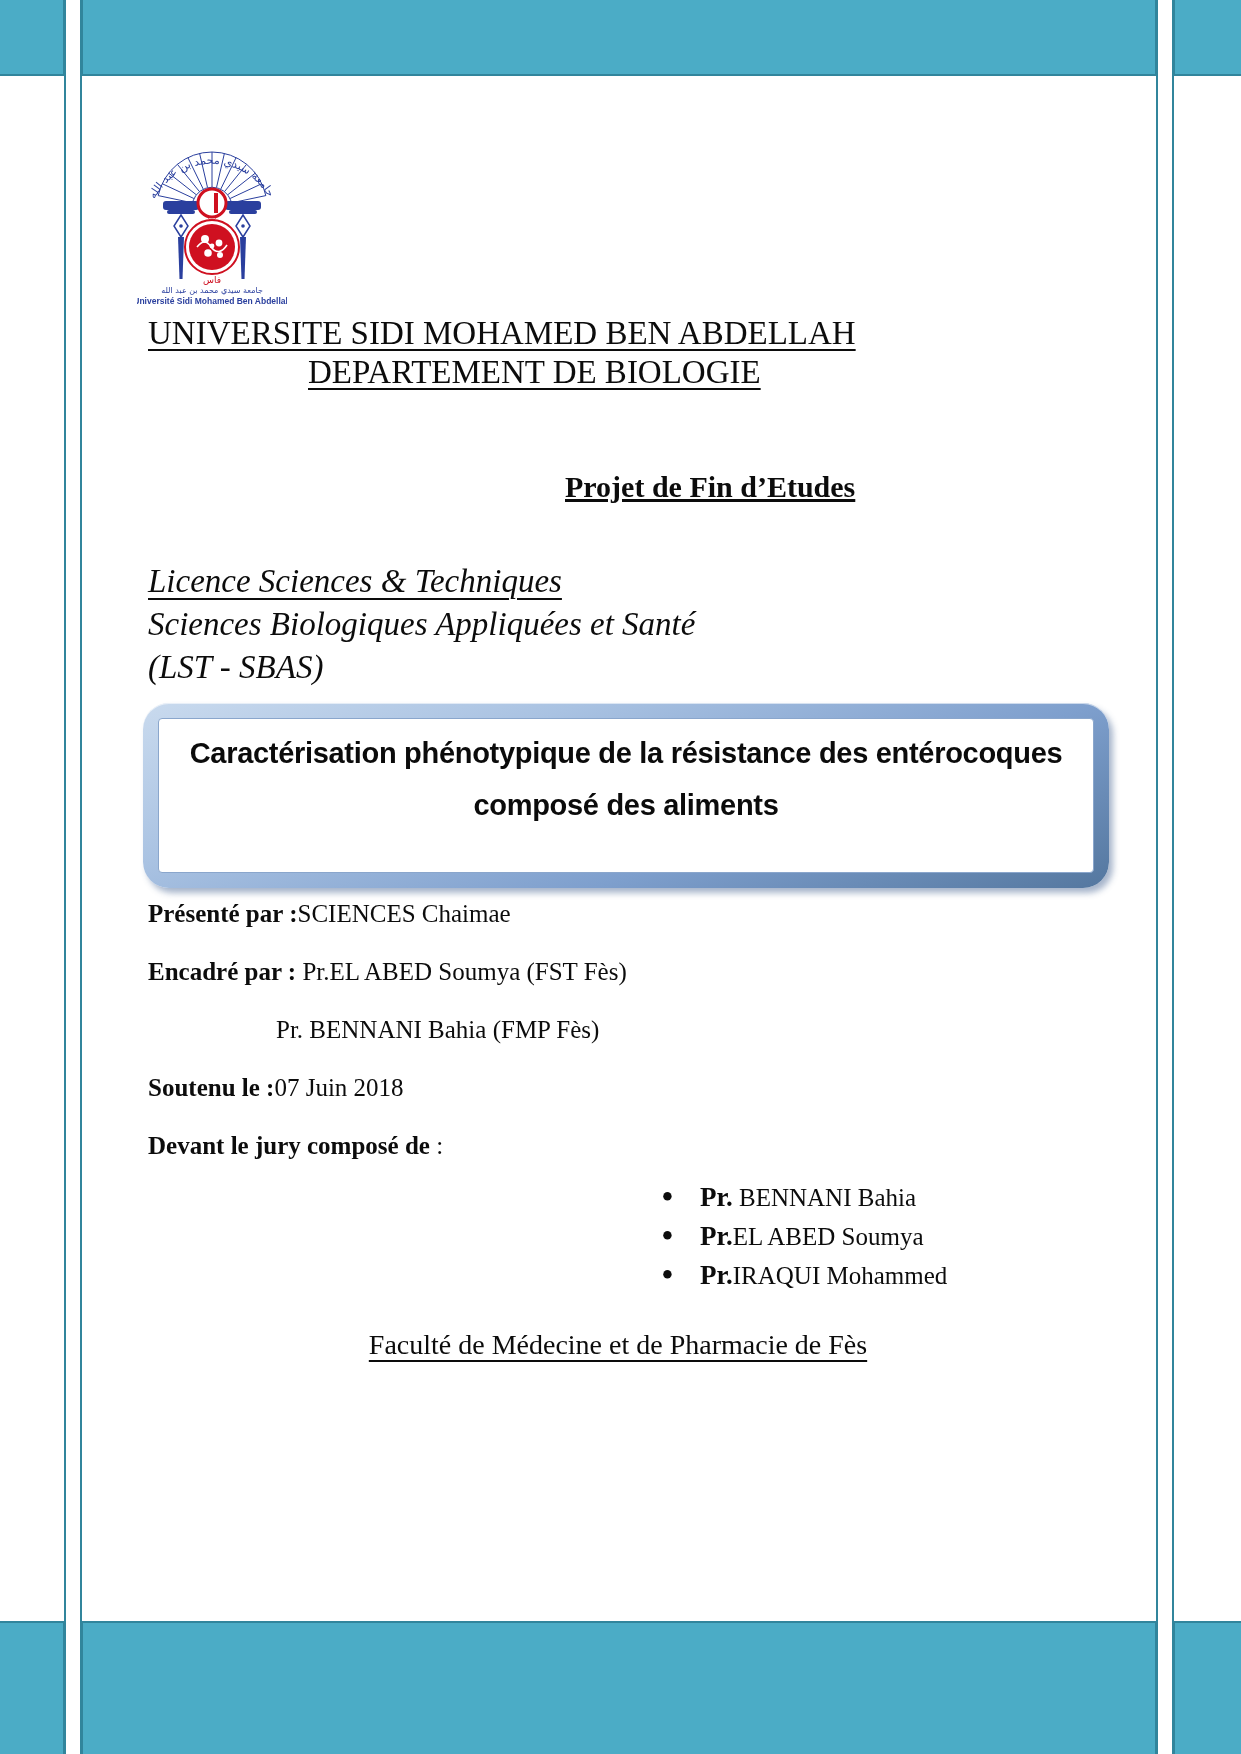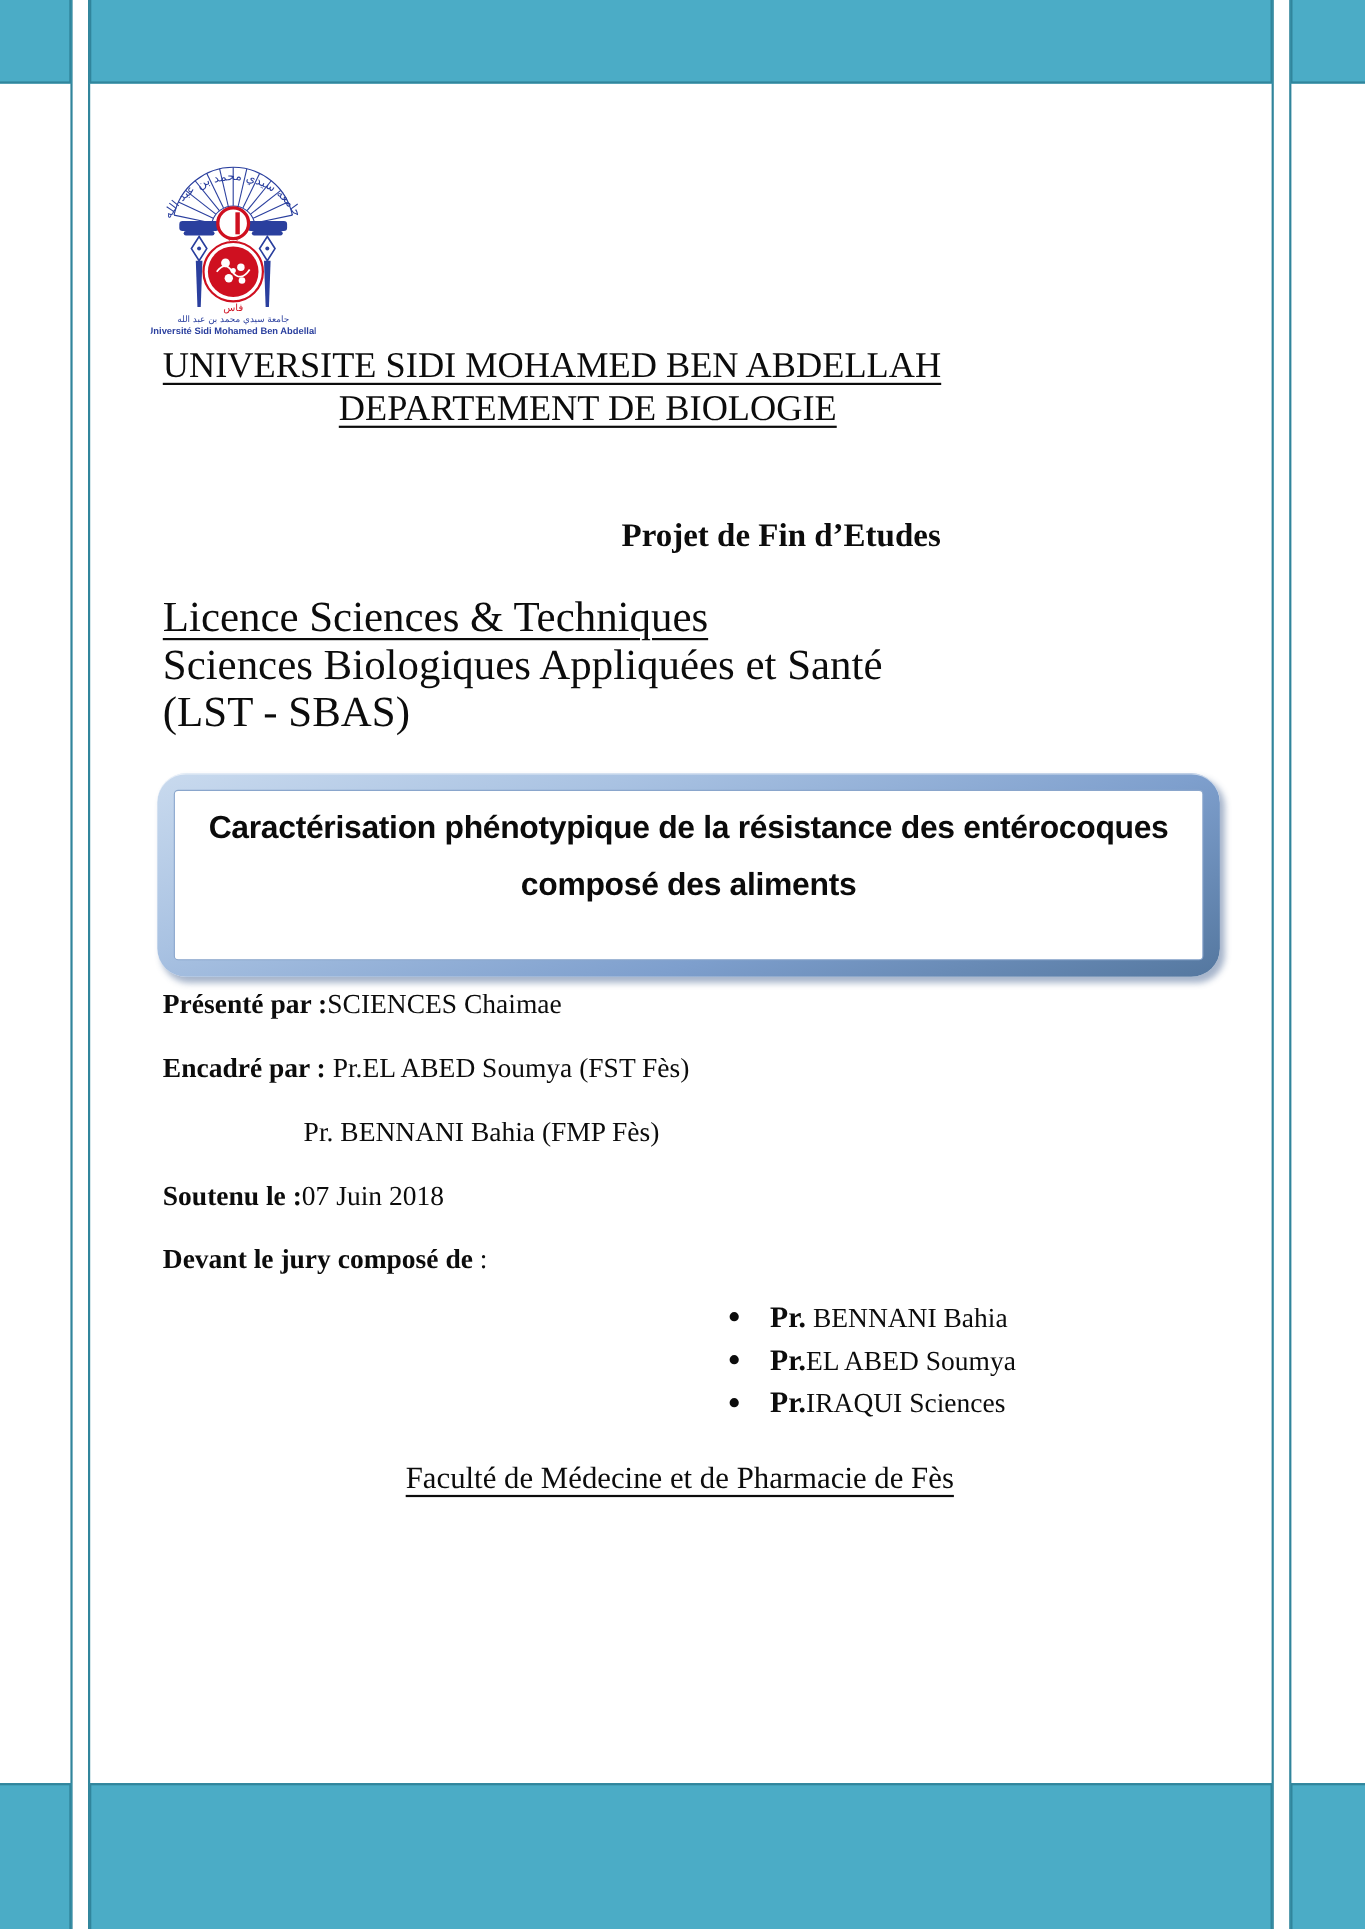--- a/index.html
+++ b/index.html
@@ -22,23 +22,23 @@
   .seg2{left:81px;width:1076px;}
   .seg3{left:1173px;width:70px;}
   
   .logo{position:absolute;left:137px;top:127px;width:150px;height:182px;z-index:3;}
   
   .header{position:absolute;left:148px;top:314px;font-size:33px;line-height:39px;z-index:3;}
   .hline{white-space:pre;display:block;}
   .hline span{text-decoration:underline;text-decoration-thickness:2px;text-underline-offset:5px;}
   .hline.indent{margin-left:160px;}
   
-  .subtitle{position:absolute;left:565px;top:470px;font-size:30px;font-weight:bold;z-index:3;}
+  .subtitle{position:absolute;left:565px;top:470px;font-size:30px;font-weight:bold;z-index:3;text-decoration:underline;}
   
-  .degree{position:absolute;left:148px;top:540px;width:812px;font-size:39px;line-height:43px;z-index:3;}
+  .degree{position:absolute;left:148px;top:560px;width:812px;font-size:33px;line-height:43px;z-index:3;font-style:italic;}
   .degree .l1{text-decoration:underline;text-decoration-thickness:2px;text-underline-offset:6px;}
   .degree .l2,.degree .l3{text-align:left;white-space:nowrap;}
   
   .titlebox{
     position:absolute;left:143px;top:703px;width:966px;height:185px;z-index:3;
     border-radius:26px;
     background:linear-gradient(160deg,#c9daee 0%,#a9c2e2 30%,#7e9fcd 65%,#54779f 100%);
     box-shadow:4px 5px 6px rgba(60,90,140,0.45), inset 0 1px 0 rgba(255,255,255,.6);
   }
   .titlebox .inner{
@@ -178,21 +178,21 @@
 
   <div class="detail d-encadre2">Pr. BENNANI Bahia (FMP Fès)</div>
 
   <div class="detail d-soutenu"><b>Soutenu le</b><b> :</b><span>07 Juin 2018</span></div>
 
   <div class="detail d-jurylabel"><b>Devant le jury composé de</b><span> :</span></div>
 
   <ul class="jury">
     <li><b>Pr.</b><span> BENNANI Bahia</span></li>
     <li><b>Pr.</b><span>EL ABED Soumya</span></li>
-    <li><b>Pr.</b><span>IRAQUI Sciences</span></li>
+    <li><b>Pr.</b><span>IRAQUI Mohammed</span></li>
   </ul>
 
   <div class="stage">
     <div><span>Faculté de Médecine et de Pharmacie de Fès</span></div>
   </div>
 
 
 </div>
 
 </body></html>

